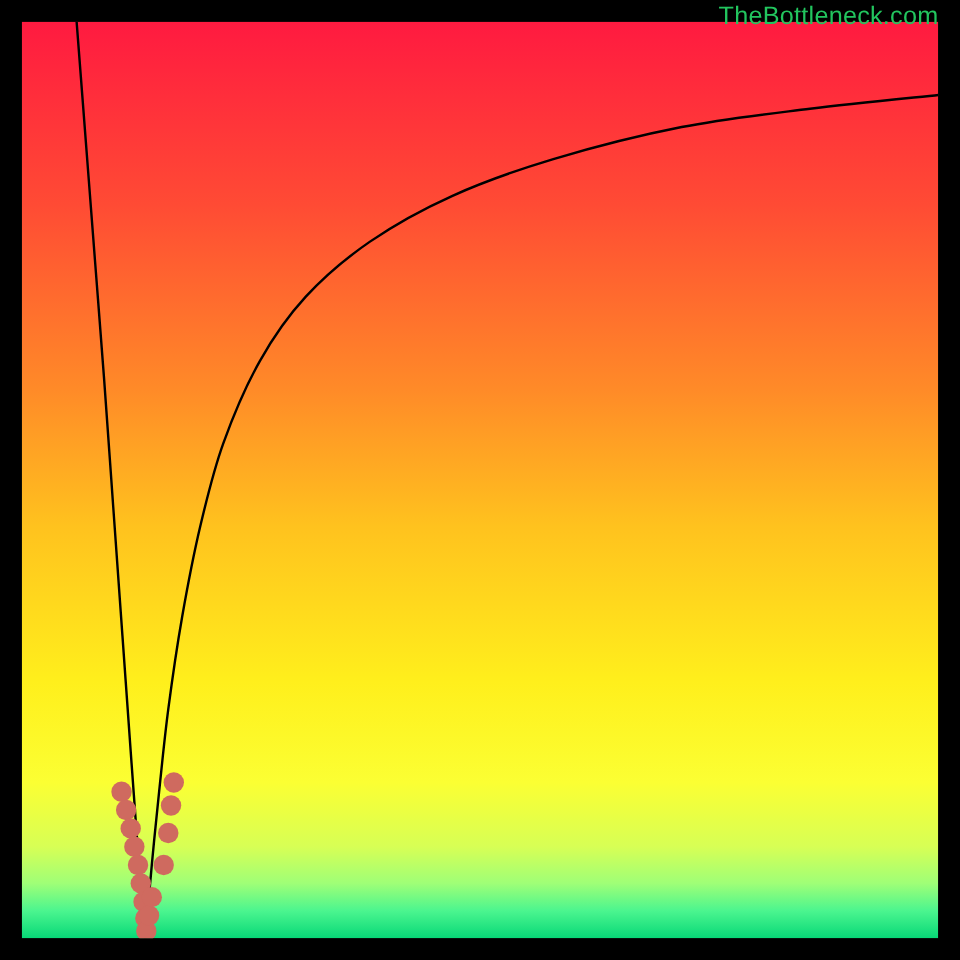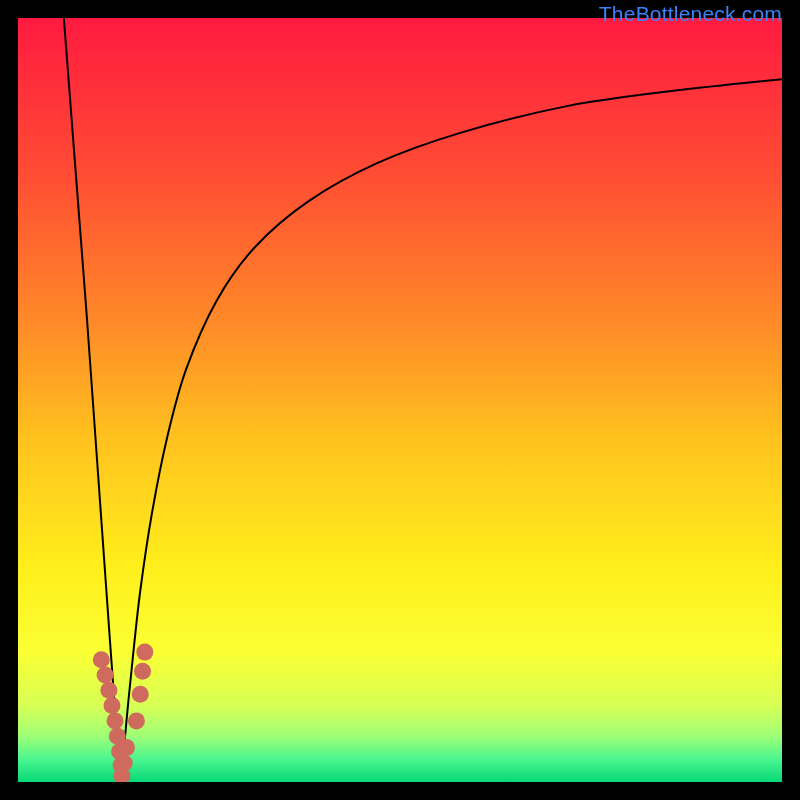--- a/index.html
+++ b/index.html
@@ -33,21 +33,21 @@
   svg.curves {
     position: absolute;
     left: 0; top: 0;
     width: 764px;
     height: 764px;
   }
   .watermark {
     position: absolute;
     top: 2px;
     right: 18px;
-    color: #3b82f6;
+    color: #22c55e;
     font-size: 21px;
     font-weight: 500;
     letter-spacing: 0.2px;
     margin-left: 44px;
   }
 </style>
 </head>
 <body>
 
 <div class="frame">

